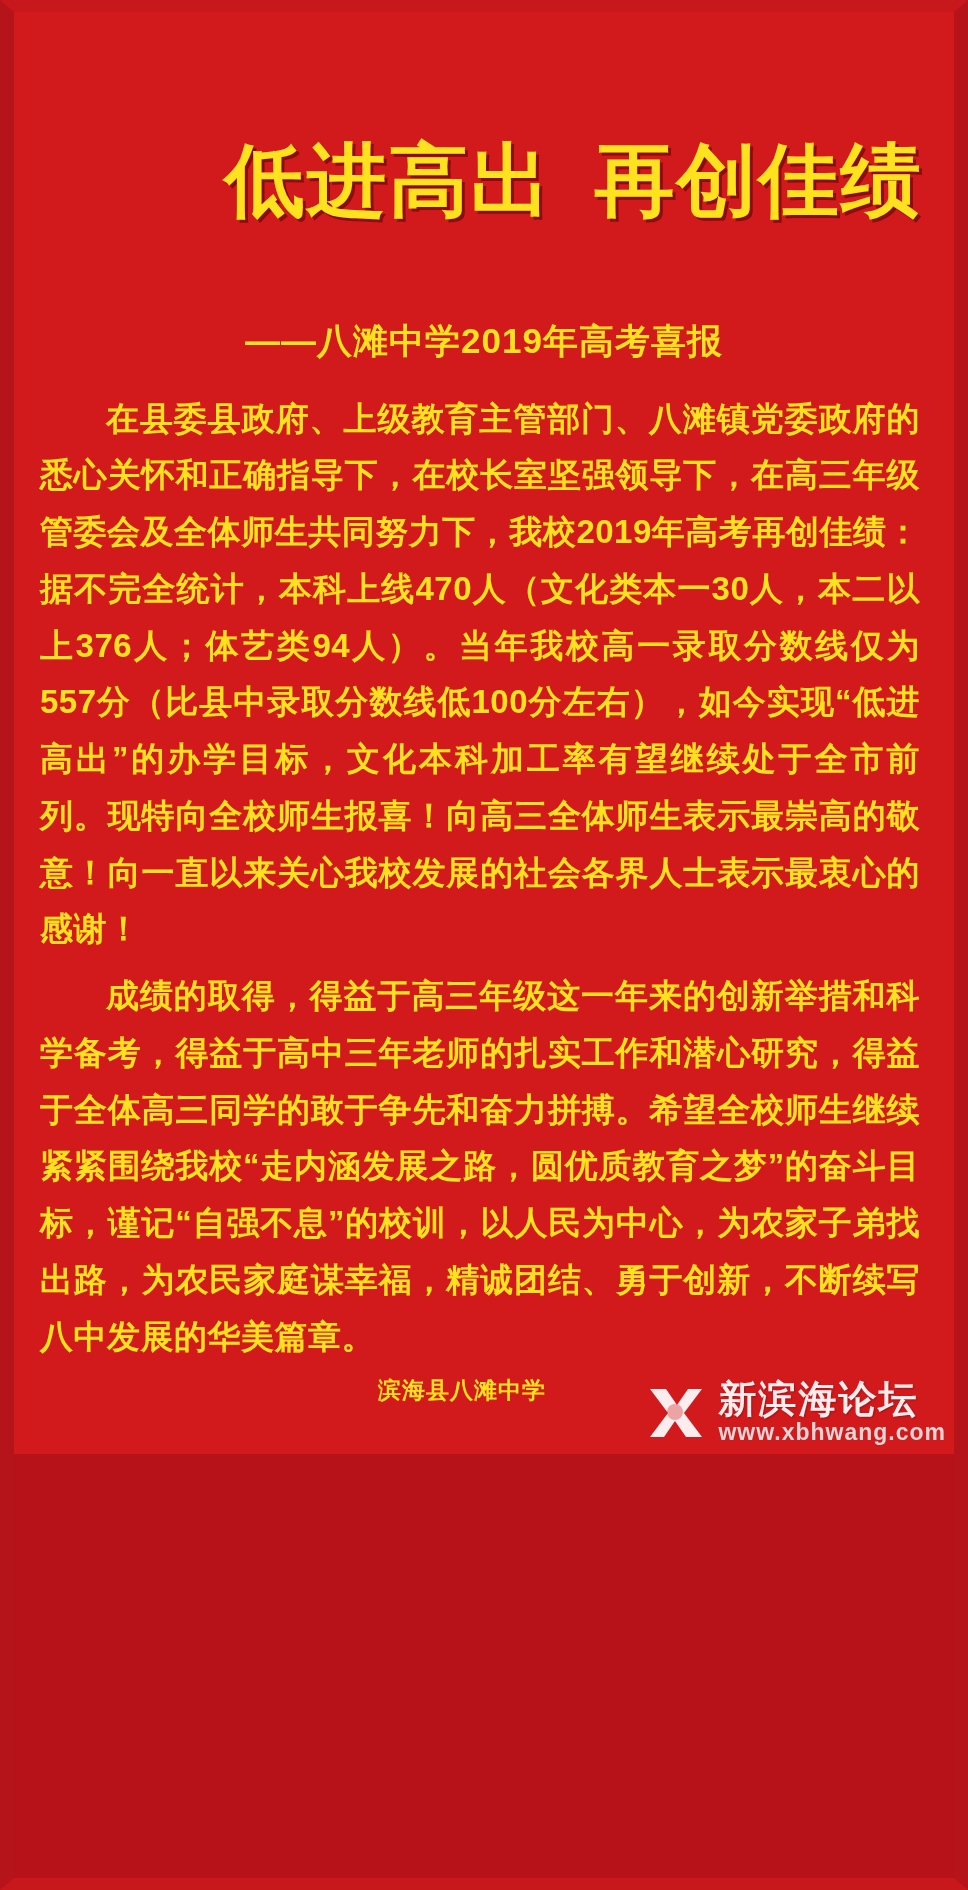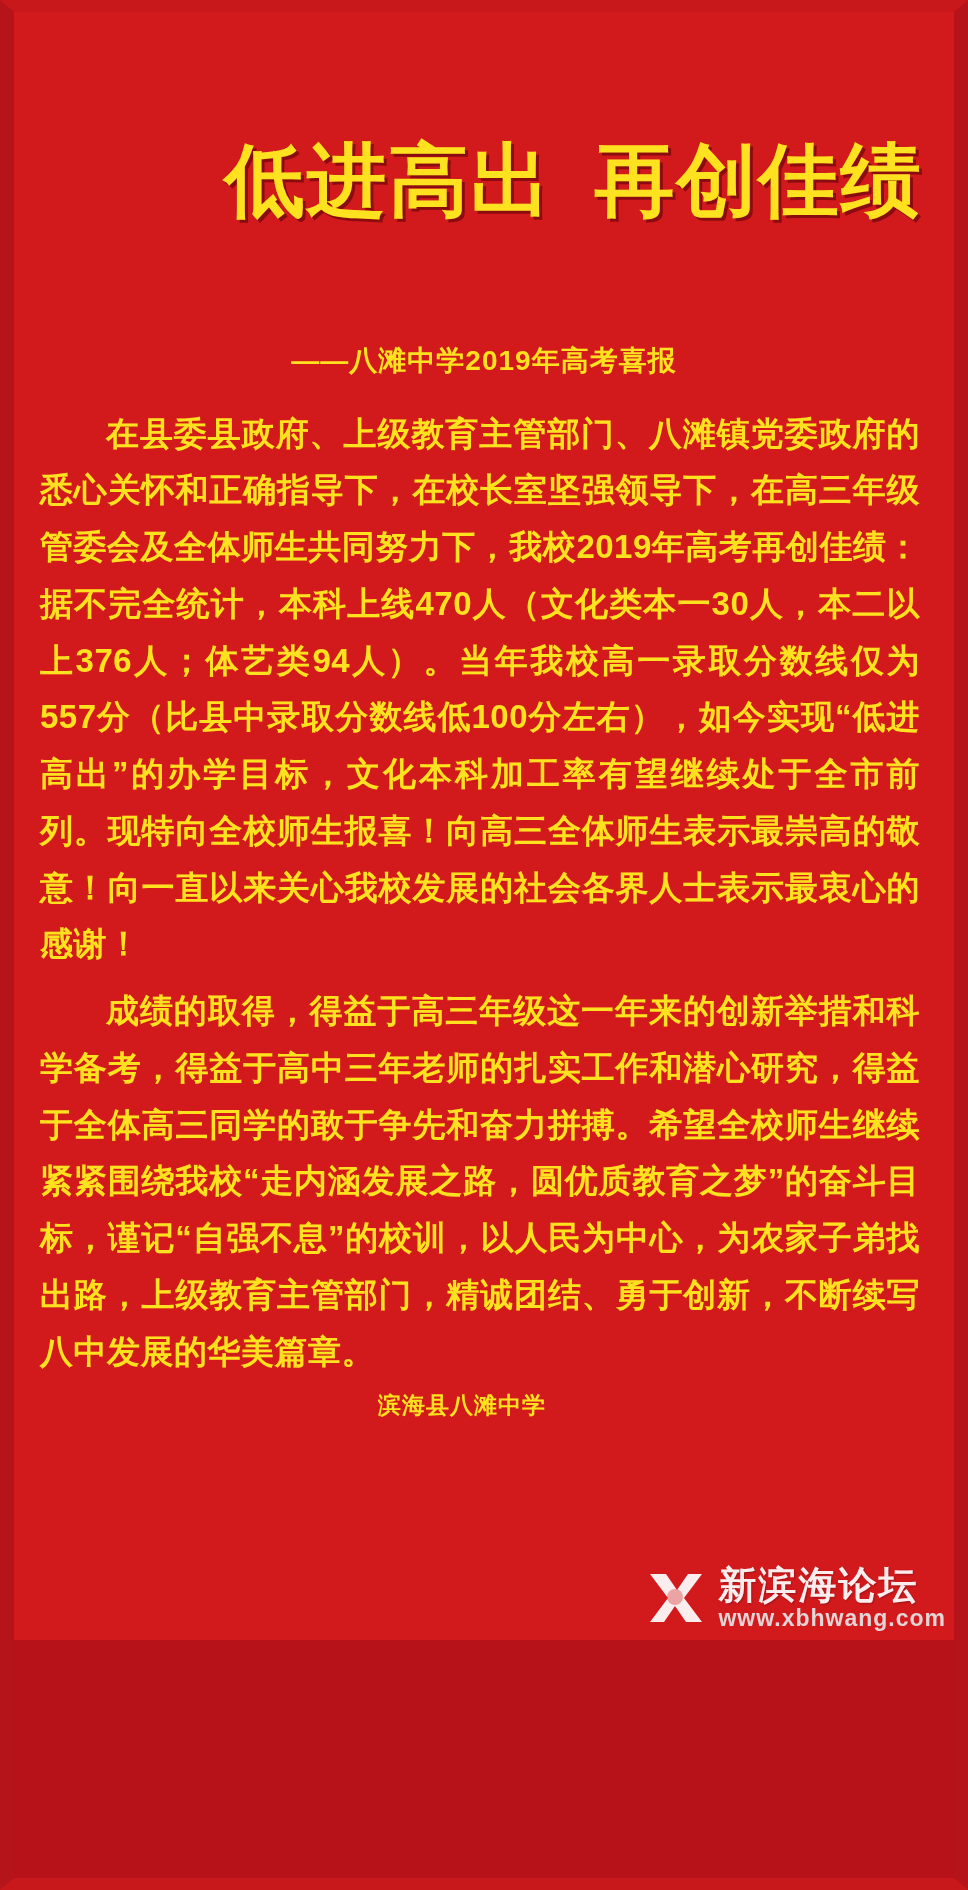--- a/index.html
+++ b/index.html
@@ -9,21 +9,21 @@
   }
   body {
     width: 968px;
     height: 1890px;
     font-family: "Liberation Sans", "DejaVu Sans", sans-serif;
     overflow: hidden;
   }
   .poster {
     position: relative;
     width: 968px;
-    height: 1640px;
+    height: 1454px;
     background: #d2191c;
     box-sizing: border-box;
     padding: 0;
   }
   
   .frame {
     position: absolute;
     left: 0; top: 0;
     width: 968px;
     height: 1890px;
@@ -50,24 +50,23 @@
     letter-spacing: 2px;
     text-shadow:
        3px 3px 0 #8a0b10,
       -1px -1px 0 #a3111500;
     margin: 10px 0 0 0;
     white-space: pre;
   }
   .headline .gap { display:inline-block; width: 42px; }
   .subtitle {
     text-align: center;
-    font-size: 28px;
+    font-size: 35px;
     font-weight: 700;
     color: #ffe21f;
-    margin-top: 24px;
     letter-spacing: 1px;
   }
   .body-text {
     margin-top: 26px;
     color: #ffe21f;
     font-size: 33px;
     line-height: 1.72;
     font-weight: 700;
     text-align: justify;
     text-justify: inter-ideograph;
@@ -92,20 +91,21 @@
     text-align: right;
     padding-right: 74px;
     letter-spacing: 1px;
   }
   
   .watermark {
     position: absolute;
     right: 22px;
     bottom: 10px;
     display: flex;
+    align-items: center;
     gap: 12px;
     opacity: 0.92;
   }
   .wm-logo {
     width: 62px;
     height: 62px;
     position: relative;
     flex: none;
   }
   .wm-logo svg { display: block; }
@@ -138,21 +138,21 @@
   <div class="inner">
 
     <div class="headline">
       <span>低进高出</span><span class="gap"></span><span>再创佳绩</span>
     </div>
 
     <div class="subtitle">——八滩中学2019年高考喜报</div>
 
     <div class="body-text">
       <p class="para">在县委县政府、上级教育主管部门、八滩镇党委政府的悉心关怀和正确指导下，在校长室坚强领导下，在高三年级管委会及全体师生共同努力下，我校2019年高考再创佳绩：据不完全统计，本科上线470人（文化类本一30人，本二以上376人；体艺类94人）。当年我校高一录取分数线仅为557分（比县中录取分数线低100分左右），如今实现“低进高出”的办学目标，文化本科加工率有望继续处于全市前列。现特向全校师生报喜！向高三全体师生表示最崇高的敬意！向一直以来关心我校发展的社会各界人士表示最衷心的感谢！</p>
-      <p class="para">成绩的取得，得益于高三年级这一年来的创新举措和科学备考，得益于高中三年老师的扎实工作和潜心研究，得益于全体高三同学的敢于争先和奋力拼搏。希望全校师生继续紧紧围绕我校“走内涵发展之路，圆优质教育之梦”的奋斗目标，谨记“自强不息”的校训，以人民为中心，为农家子弟找出路，上级教育主管部门，精诚团结、勇于创新，不断续写八中发展的华美篇章。</p>
+      <p class="para">成绩的取得，得益于高三年级这一年来的创新举措和科学备考，得益于高中三年老师的扎实工作和潜心研究，得益于全体高三同学的敢于争先和奋力拼搏。希望全校师生继续紧紧围绕我校“走内涵发展之路，圆优质教育之梦”的奋斗目标，谨记“自强不息”的校训，以人民为中心，为农家子弟找出路，为农民家庭谋幸福，精诚团结、勇于创新，不断续写八中发展的华美篇章。</p>
     </div>
 
     <div class="signature">滨海县八滩中学</div>
 
   </div>
 
   <div class="watermark">
     <span class="wm-logo">
       <svg width="62" height="62" viewBox="0 0 62 62" aria-hidden="true">
         <path d="M6 8 L22 8 L33 24 L44 8 L58 8 L40 32 L58 56 L42 56 L31 40 L20 56 L6 56 L24 32 Z" fill="#ffffff"></path>

